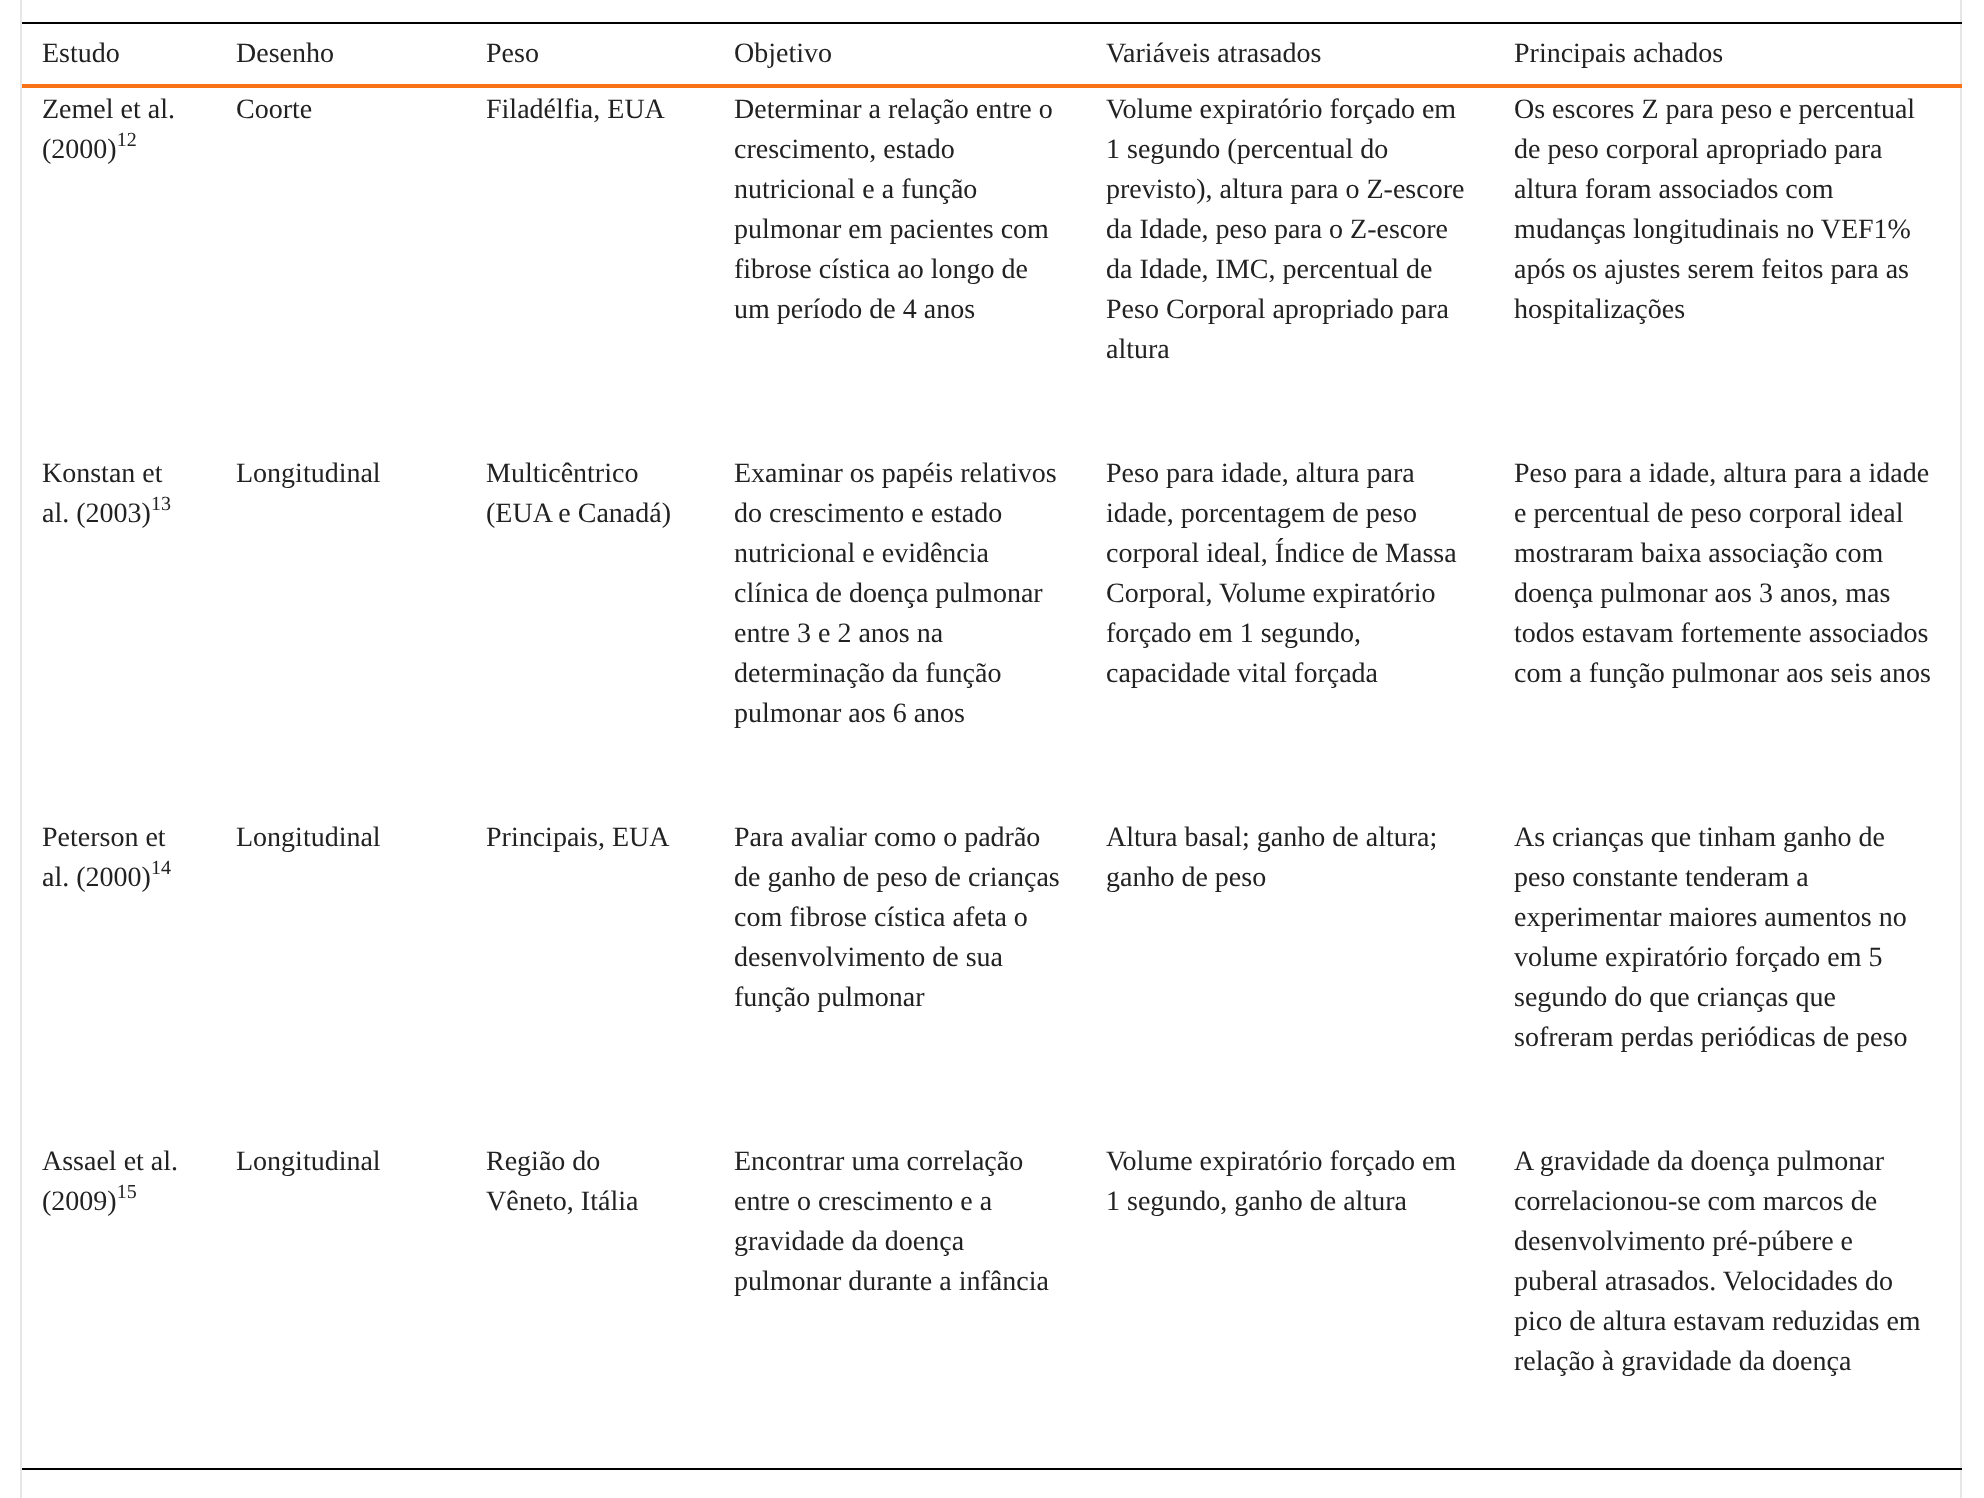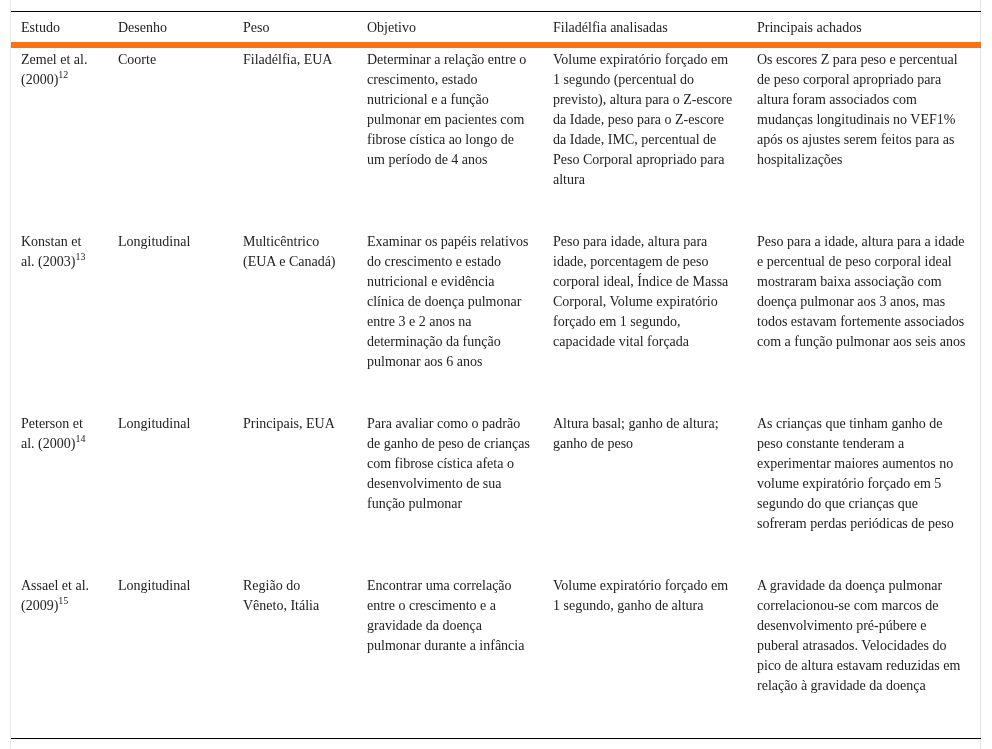--- a/index.html
+++ b/index.html
@@ -29,21 +29,21 @@
   table {
     position: absolute;
     left: 11px;
     top: 11px;
     width: 970px;
     border-collapse: collapse;
     table-layout: fixed;
   }
   thead tr {
     border-top: 1px solid #000000;
-    border-bottom: 6px solid #f97316;
+    border-bottom: 2px solid #f97316;
   }
   tbody tr:last-child {
     border-bottom: 1px solid #000000;
   }
   th, td {
     text-align: left;
     vertical-align: top;
     font-weight: normal;
     line-height: 20px;
     padding: 0 10px;
@@ -85,21 +85,21 @@
       <col class="c4">
       <col class="c5">
       <col class="c6">
   </colgroup>
   <thead>
     <tr>
       <th>Estudo</th>
       <th>Desenho</th>
       <th>Peso</th>
       <th>Objetivo</th>
-      <th>Filadélfia analisadas</th>
+      <th>Variáveis atrasados</th>
       <th>Principais achados</th>
     </tr>
   </thead>
   <tbody>
     <tr class="row-1">
       <td><span>Zemel et al. (2000)</span><sup>12</sup></td>
       <td>Coorte</td>
       <td>Filadélfia, EUA</td>
       <td>Determinar a relação entre o crescimento, estado nutricional e a função pulmonar em pacientes com fibrose cística ao longo de um período de 4 anos</td>
       <td>Volume expiratório forçado em 1 segundo (percentual do previsto), altura para o Z-escore da Idade, peso para o Z-escore da Idade, IMC, percentual de Peso Corporal apropriado para altura</td>

